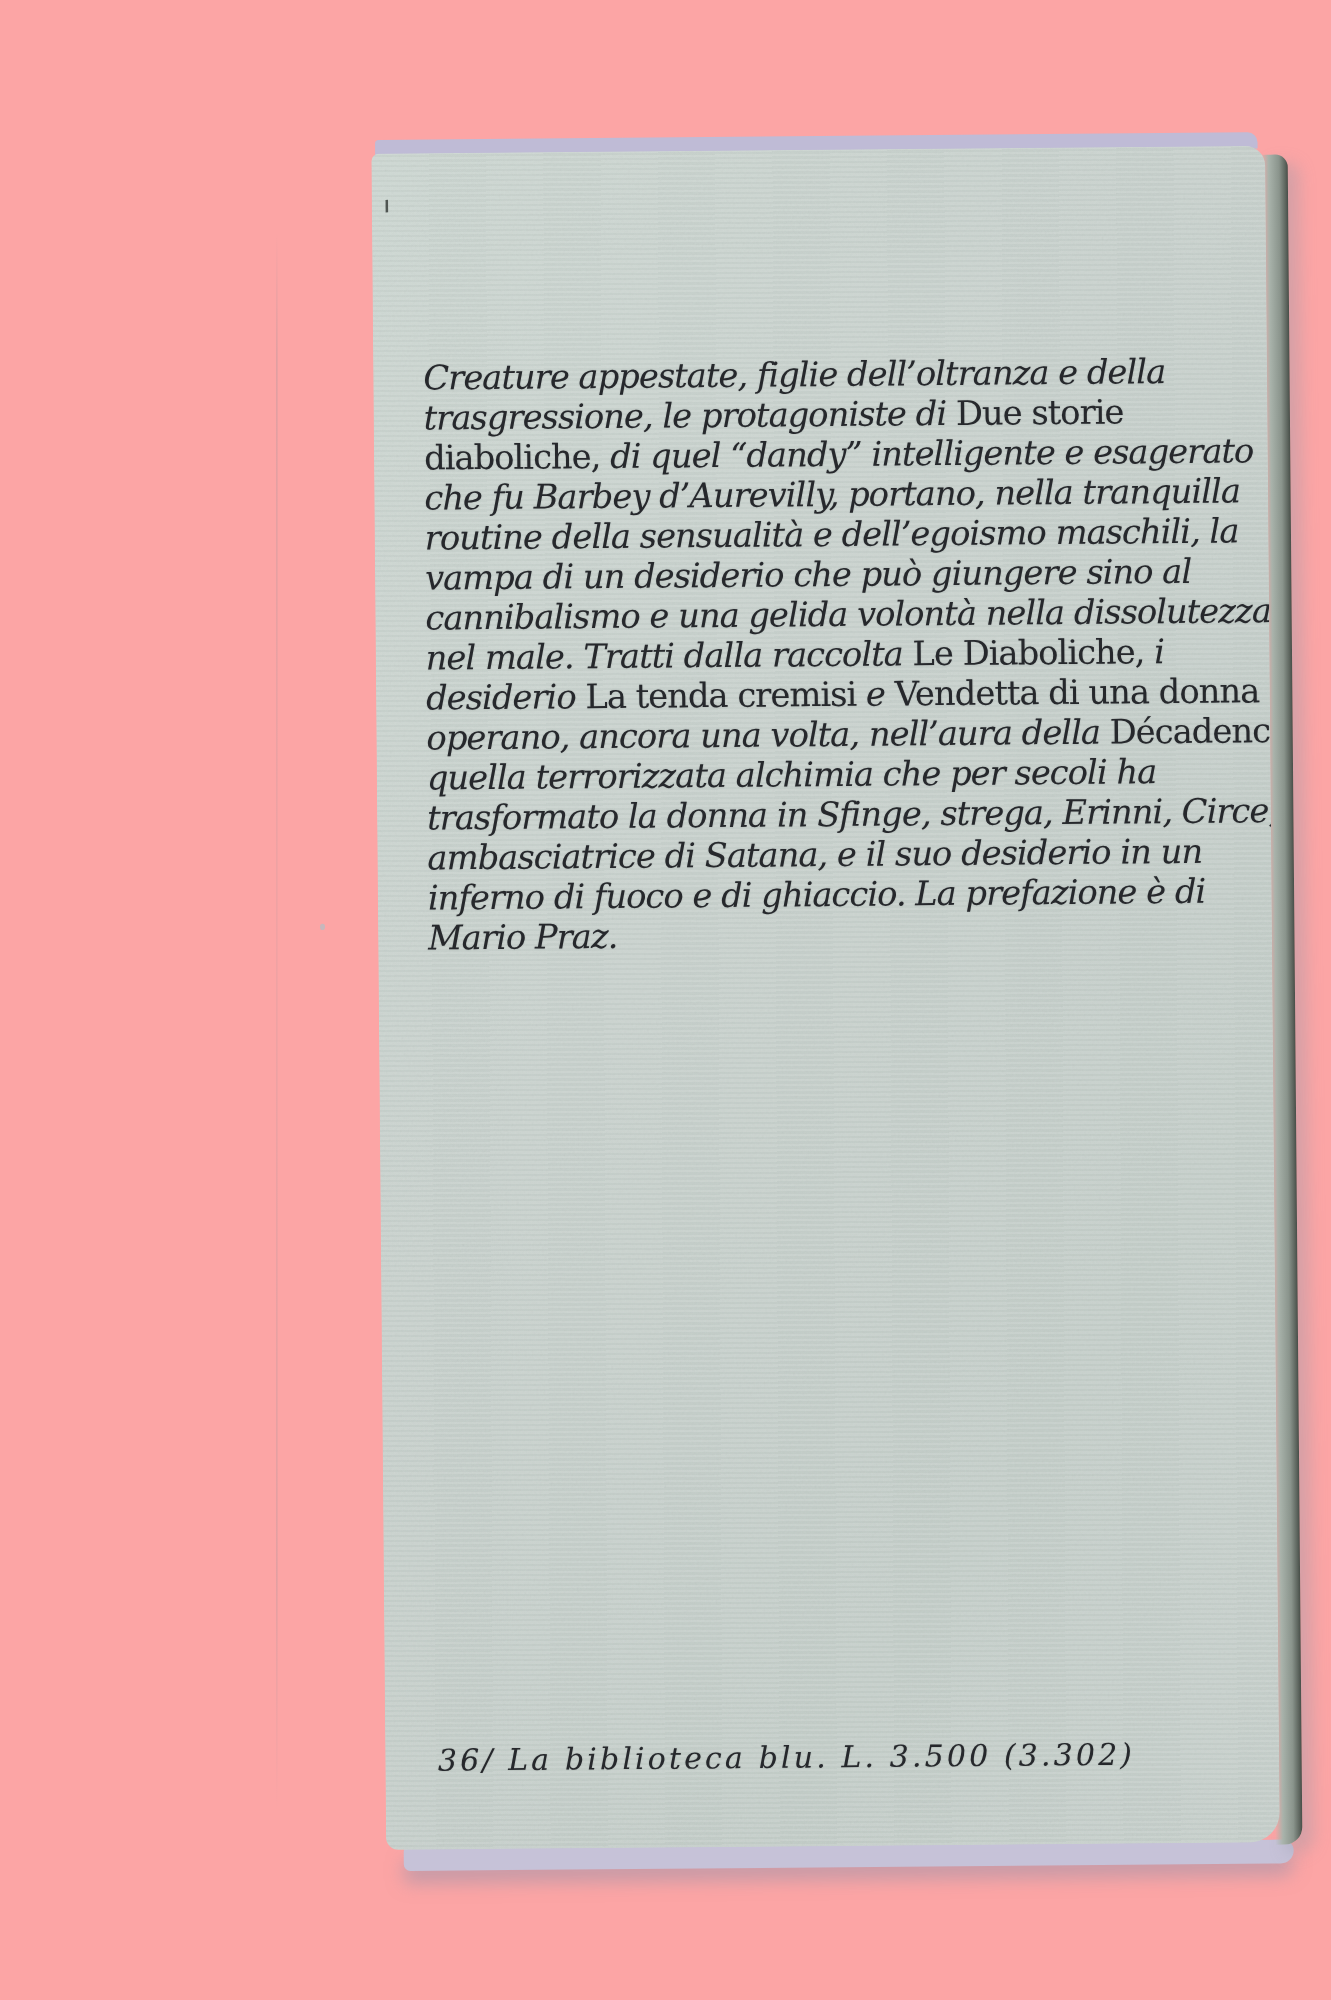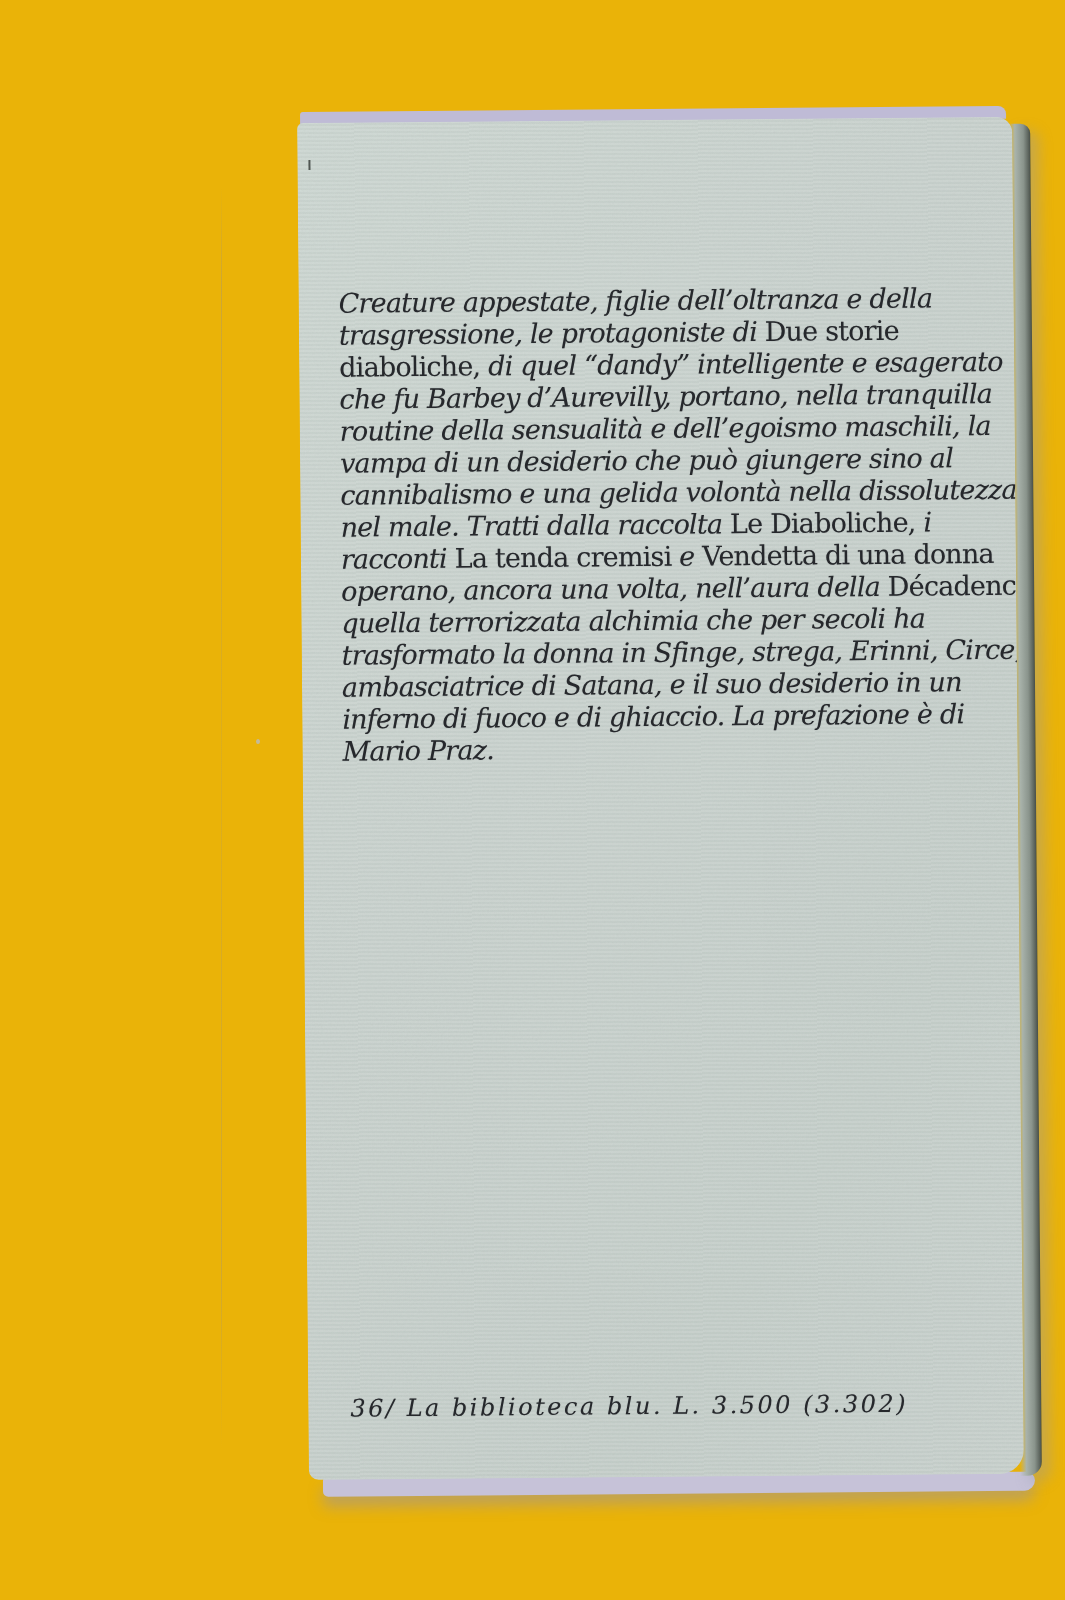--- a/index.html
+++ b/index.html
@@ -1,19 +1,19 @@
 <!DOCTYPE html>
 <html><head>
 <meta charset="utf-8">
 <style>
   html,body{margin:0;padding:0;background:#ffffff;}
   .page{
     position:relative;
     width:1065px;height:1600px;
-    background:#eab308;
+    background:#fca5a5;
     overflow:hidden;
     font-family:"DejaVu Serif", serif;
   }
   
   .page-edge-line{
     position:absolute;left:221px;top:185px;width:1px;height:1265px;
     background:linear-gradient(to bottom,
       rgba(140,140,150,0) 0%,
       rgba(140,140,150,0.32) 8%,
       rgba(140,140,150,0.14) 45%,
@@ -106,21 +106,21 @@
 
       <div class="blurb" id="blurb">
           <div class="line"><span class="italic">Creature appestate, figlie dell’oltranza e della</span></div>
           <div class="line"><span class="italic">trasgressione, le protagoniste di </span><span class="roman">Due storie</span></div>
           <div class="line"><span class="roman">diaboliche,</span><span class="italic"> di quel “dandy” intelligente e esagerato</span></div>
           <div class="line"><span class="italic">che fu Barbey d’Aurevilly, portano, nella tranquilla</span></div>
           <div class="line"><span class="italic">routine della sensualità e dell’egoismo maschili, la</span></div>
           <div class="line"><span class="italic">vampa di un desiderio che può giungere sino al</span></div>
           <div class="line"><span class="italic">cannibalismo e una gelida volontà nella dissolutezza e</span></div>
           <div class="line"><span class="italic">nel male. Tratti dalla raccolta </span><span class="roman">Le Diaboliche,</span><span class="italic"> i</span></div>
-          <div class="line"><span class="italic">racconti </span><span class="roman">La tenda cremisi</span><span class="italic"> e </span><span class="roman">Vendetta di una donna</span></div>
+          <div class="line"><span class="italic">desiderio </span><span class="roman">La tenda cremisi</span><span class="italic"> e </span><span class="roman">Vendetta di una donna</span></div>
           <div class="line"><span class="italic">operano, ancora una volta, nell’aura della </span><span class="roman">Décadence,</span></div>
           <div class="line"><span class="italic">quella terrorizzata alchimia che per secoli ha</span></div>
           <div class="line"><span class="italic">trasformato la donna in Sfinge, strega, Erinni, Circe,</span></div>
           <div class="line"><span class="italic">ambasciatrice di Satana, e il suo desiderio in un</span></div>
           <div class="line"><span class="italic">inferno di fuoco e di ghiaccio. La prefazione è di</span></div>
           <div class="line"><span class="italic">Mario Praz.</span></div>
         </div>
 
       <div class="footer-line">36/ La biblioteca blu. L. 3.500 (3.302)</div>
     </div>

